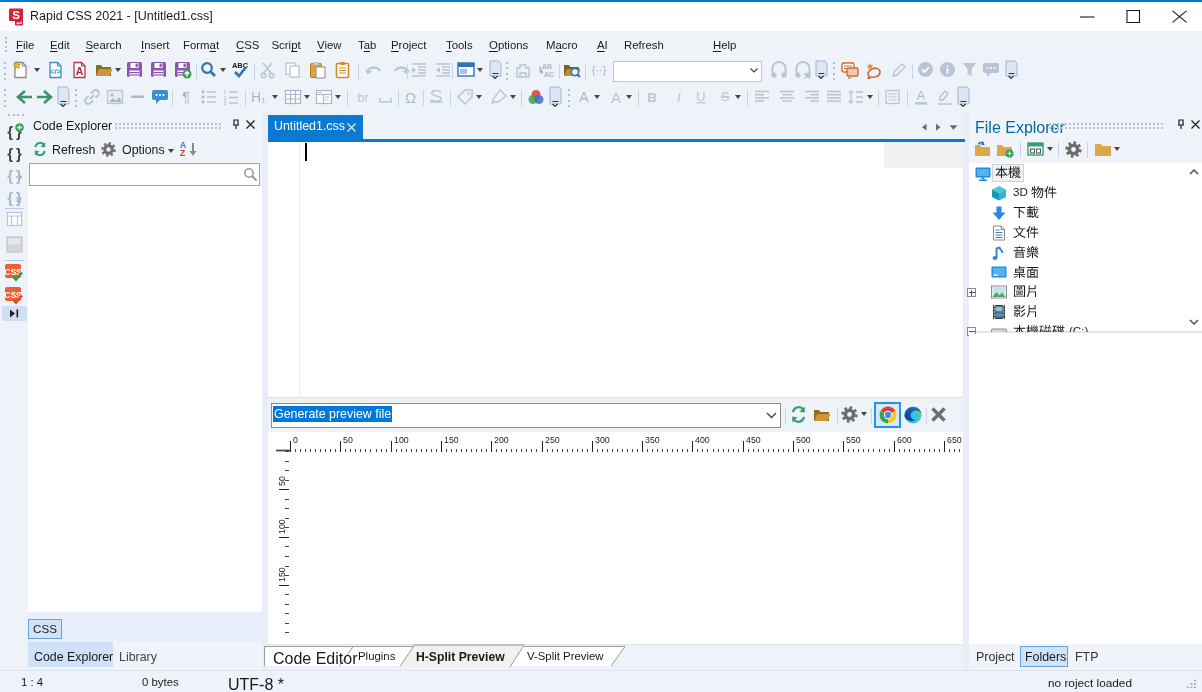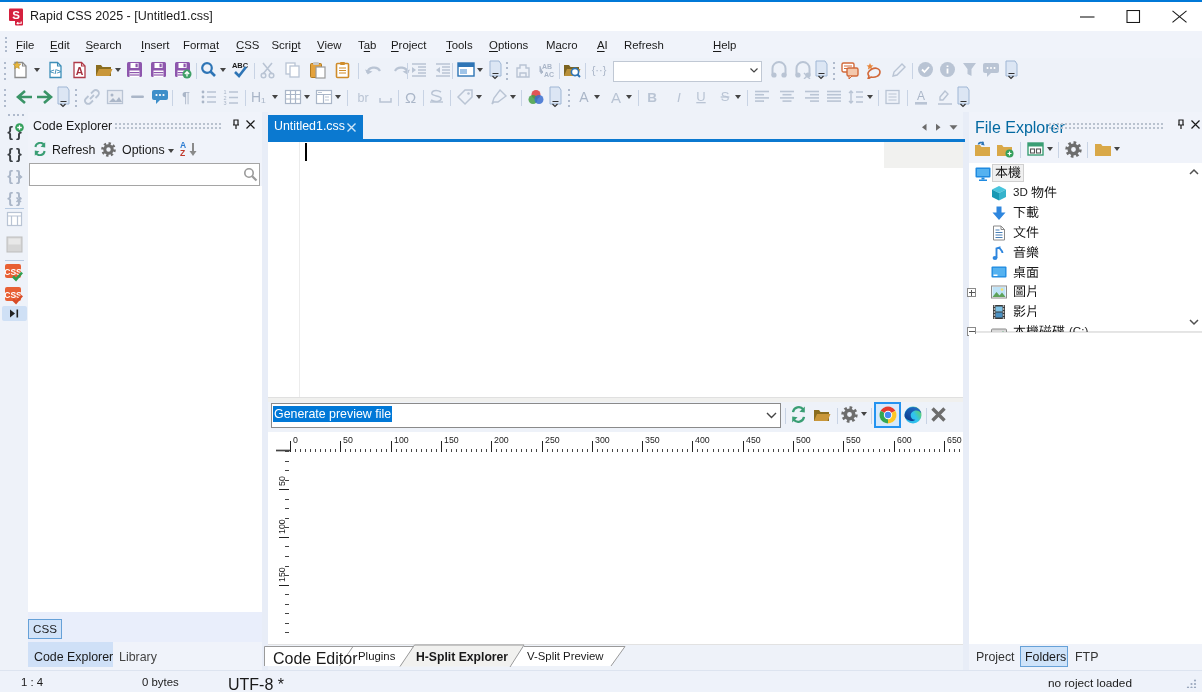--- a/index.html
+++ b/index.html
@@ -21,21 +21,21 @@
 <div class="abs" style="left:0;top:0;width:1202px;height:2px;background:#0078d7"></div>
 <div class="abs" style="left:0;top:2px;width:1202px;height:29px;background:#fff"></div>
 <svg class="abs" style="left:9px;top:8px" width="15" height="18" viewBox="0 0 15 18">
 <rect x="0" y="0.5" width="14" height="12.5" rx="1" fill="#d5203e"></rect>
 <rect x="6" y="12" width="8" height="5.5" rx="1" fill="#d5203e"></rect>
 <text x="7" y="11" font-size="11.5" font-weight="bold" fill="#fff" text-anchor="middle" font-family="Liberation Sans">S</text>
 <path d="M8 15.2 h4.2 v-1.6" stroke="#fff" stroke-width="1.1" fill="none"></path>
     <path d="M10.2 15.2 l-2.6 0 1.6 -1.3 0 2.6 Z" fill="#fff"></path>
     <path d="M7.2 15.2 l2 -1.5 v3 Z" fill="#fff"></path>
 </svg>
-<div class="abs" style="left:30px;top:9px;font-size:12.5px;color:#1b1b1b">Rapid CSS 2025 - [Untitled1.css]</div>
+<div class="abs" style="left:30px;top:9px;font-size:12.5px;color:#1b1b1b">Rapid CSS 2021 - [Untitled1.css]</div>
 <svg class="abs" style="left:1080px;top:10px" width="110" height="13" viewBox="0 0 110 13">
 <line x1="0" y1="7" x2="14.5" y2="7" stroke="#1a1a1a" stroke-width="1.1"></line>
 <rect x="47" y="0.5" width="12.5" height="12" fill="none" stroke="#1a1a1a" stroke-width="1.1"></rect>
 <path d="M92.5 0.8 L106.5 12.4 M106.5 0.8 L92.5 12.4" stroke="#1a1a1a" stroke-width="1.1"></path>
 </svg>
 
 <div class="abs" style="left:0;top:31px;width:1202px;height:27px;background:#f0f3fa"></div>
 <div class="grip" style="left:5px;top:37px;height:15px">
     <i></i>
     <i></i>
@@ -645,21 +645,21 @@
     <path d="M339.5 666 L353 646.5 H414 L400 666 Z" fill="#fff"></path>
     <path d="M400 666.5 L414.5 645 H524 L510 666.5 Z" fill="#f1f1ef"></path>
     <path d="M510 666 L524 646.5 H625 L611 666 Z" fill="#fff"></path>
     <path d="M264.5 666 V646.5 H353 L339.5 666" stroke="#9a9a9a" stroke-width="1" fill="none"></path>
     <path d="M353 646.5 H414" stroke="#9a9a9a" stroke-width="1" fill="none"></path>
     <path d="M400 666.5 L414.5 645 H524 L510 667" stroke="#9a9a9a" stroke-width="1" fill="none"></path>
     <path d="M524 646.5 H625 L611 666" stroke="#9a9a9a" stroke-width="1" fill="none"></path>
   </svg>
 <div class="abs" style="left:273px;top:650px;font-size:16px;color:#1a1a1a;">Code Editor</div>
 <div class="abs" style="left:358px;top:650px;font-size:11.4px;color:#1a1a1a;">Plugins</div>
-<div class="abs" style="left:416px;top:650px;font-size:12.2px;color:#1a1a1a;font-weight:bold;">H-Split Explorer</div>
+<div class="abs" style="left:416px;top:650px;font-size:12.2px;color:#1a1a1a;font-weight:bold;">H-Split Preview</div>
 <div class="abs" style="left:527px;top:650px;font-size:11.4px;color:#1a1a1a;">V-Split Preview</div>
 
 <div class="abs" style="left:969px;top:112px;width:233px;height:558px;background:#f0f3fa"></div>
 <div class="abs" style="left:975px;top:119px;font-size:16px;color:#0369a1">File Explorer</div>
 <div class="hatch abs" style="left:1048px;top:122px;width:116px;height:7px"></div>
 <svg class="abs" style="left:1176px;top:119px" width="10" height="11" viewBox="0 0 10 11">
     <path d="M3 1 h4 v5 h-4 z M2 6 h6 M5 6 v4" stroke="#1a1a1a" stroke-width="1.2" fill="none"></path>
   </svg>
 <svg class="abs" style="left:1191px;top:120px" width="9" height="9" viewBox="0 0 9 9">
     <path d="M0.5 0.5 L8.5 8.5 M8.5 0.5 L0.5 8.5" stroke="#1a1a1a" stroke-width="1.2"></path>

